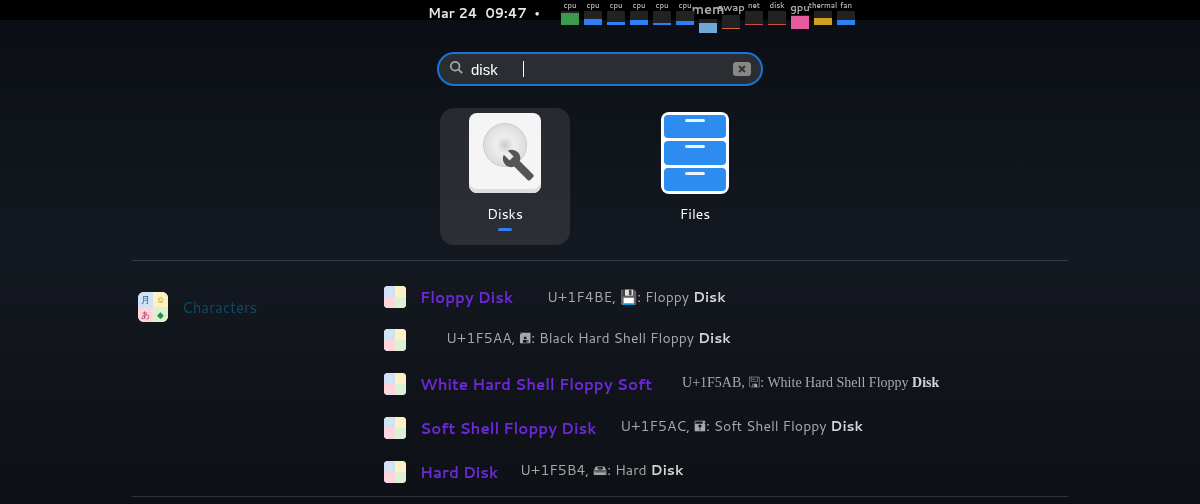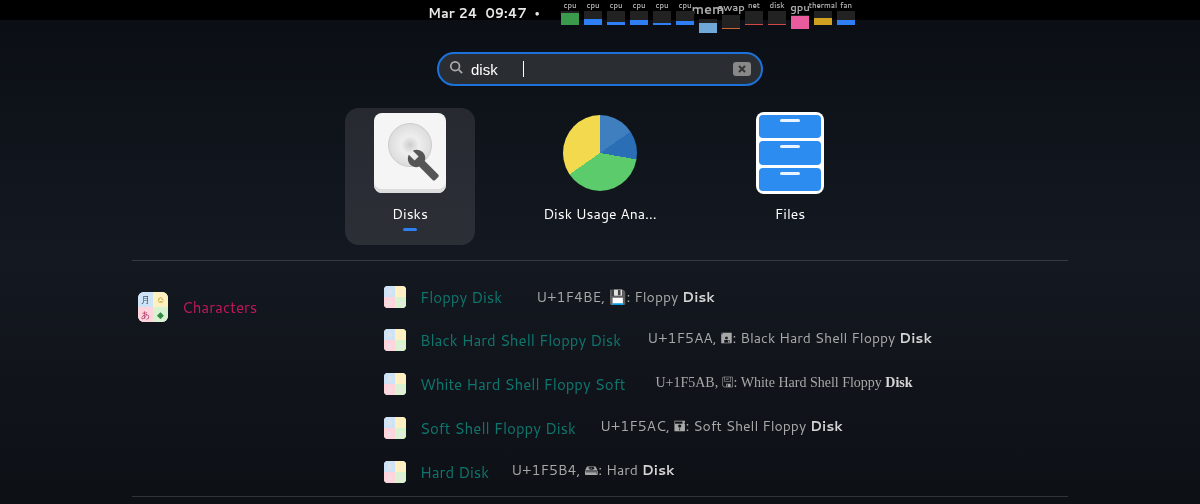--- a/index.html
+++ b/index.html
@@ -121,35 +121,35 @@
 }
 .chars-header {
   display:flex; align-items:center; gap:14px; position:absolute; left:0; top:6px;
 }
 .chars-icon {
   width:30px; height:30px; background:#fff; border-radius:6px;
   display:grid; grid-template-columns:1fr 1fr; grid-template-rows:1fr 1fr;
   font-size:9px; overflow:hidden;
 }
 .chars-icon span { display:flex; align-items:center; justify-content:center;}
-.chars-title { font-size:15px; color:#be185d; }
+.chars-title { font-size:15px; color:#0c4a6e; }
 
 .char-list {
   position:absolute; left:246px; top:0; right:0;
   display:flex; flex-direction:column; gap:20px;
 }
 .char-row {
   display:flex; align-items:center;
 }
 .char-mini-icon {
   width:22px; height:22px; background:#fff; border-radius:4px; margin-right:14px;
   display:grid; grid-template-columns:1fr 1fr; grid-template-rows:1fr 1fr; font-size:6px; overflow:hidden;
 }
 .char-mini-icon span { display:flex; align-items:center; justify-content:center;}
-.char-name { font-size:15px; color:#0f766e; }
+.char-name { font-size:15px; color:#6d28d9;font-weight:bold; }
 .char-detail { font-size:14px; color:#a8a8a8; margin-left:auto; padding-right:160px;}
 .char-detail b { color:#d5d5d5; font-weight:600;}
 
 
 .char-row:nth-child(1) .char-detail { margin-left: 34px; padding-right:0;text-align:center;}
 .char-row:nth-child(2) .char-detail { margin-left: 26px; padding-right:0;}
 .char-row:nth-child(3) .char-detail { margin-left: 30px; padding-right:0;font-family:Liberation Serif, serif;}
 .char-row:nth-child(4) .char-detail { margin-left: 24px; padding-right:0;}
 .char-row:nth-child(5) .char-detail { margin-left: 22px; padding-right:0;}
 
@@ -273,26 +273,20 @@
           <div class="icon-disks-wrench"><svg width="46" height="46" viewBox="0 0 24 24">
               <path fill="#555" d="M22 19l-7-7c.6-1.5.3-3.3-1-4.6-1.4-1.4-3.5-1.7-5.2-.8l3 3-2.1 2.1-3-3c-.9 1.7-.6 3.8.8 5.2 1.3 1.3 3.1 1.6 4.6 1l7 7c.4.4 1 .4 1.4 0l1.5-1.5c.4-.4.4-1 0-1.4z"></path>
             </svg></div>
         </div>
       </div>
       <div class="app-label">Disks</div>
       <div class="app-active-dot"></div>
     </div>
     <div class="app">
       <div class="app-icon-box">
-        <div class="icon-pie"></div>
-      </div>
-      <div class="app-label">Disk Usage Ana…</div>
-    </div>
-    <div class="app">
-      <div class="app-icon-box">
         <div class="icon-files">
           <div class="drawer"></div>
           <div class="drawer"></div>
           <div class="drawer"></div>
         </div>
       </div>
       <div class="app-label">Files</div>
     </div>
   </div>
 
@@ -319,21 +313,20 @@
         <div class="char-name">Floppy Disk</div>
         <div class="char-detail">U+1F4BE, 💾: Floppy <b>Disk</b></div>
       </div>
       <div class="char-row">
         <div class="char-mini-icon">
           <span style="background:#cfe3f7;">月</span>
           <span style="background:#fff0c2;">☺</span>
           <span style="background:#ffd4dc;">あ</span>
           <span style="background:#d9f2d0;">◆</span>
         </div>
-        <div class="char-name">Black Hard Shell Floppy Disk</div>
         <div class="char-detail">U+1F5AA, 🖪: Black Hard Shell Floppy <b>Disk</b></div>
       </div>
       <div class="char-row">
         <div class="char-mini-icon">
           <span style="background:#cfe3f7;">月</span>
           <span style="background:#fff0c2;">☺</span>
           <span style="background:#ffd4dc;">あ</span>
           <span style="background:#d9f2d0;">◆</span>
         </div>
         <div class="char-name">White Hard Shell Floppy Soft</div>

